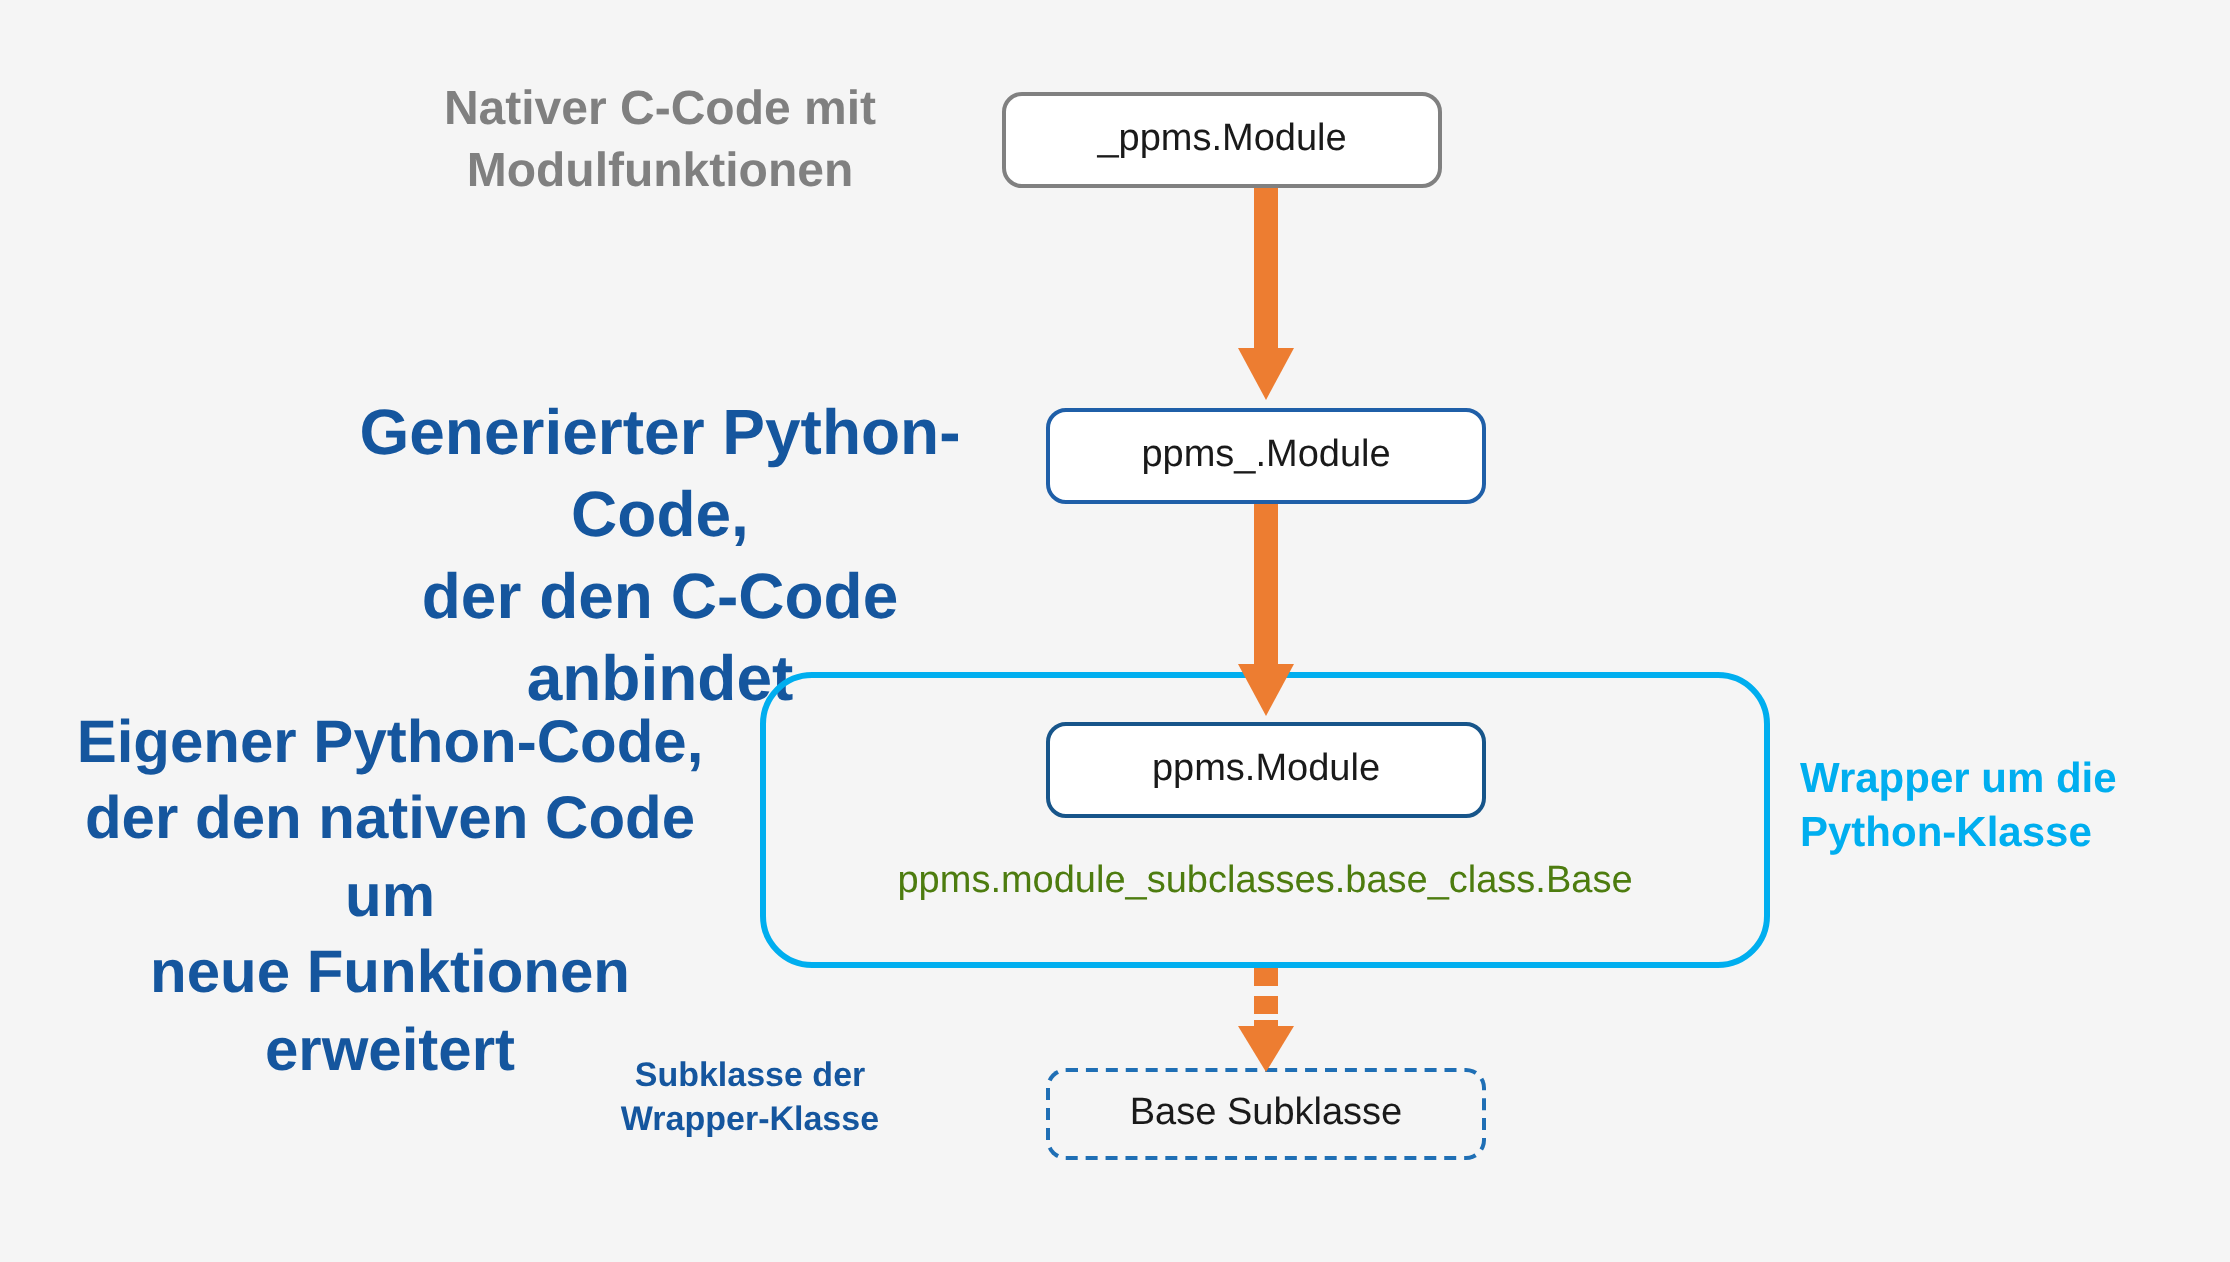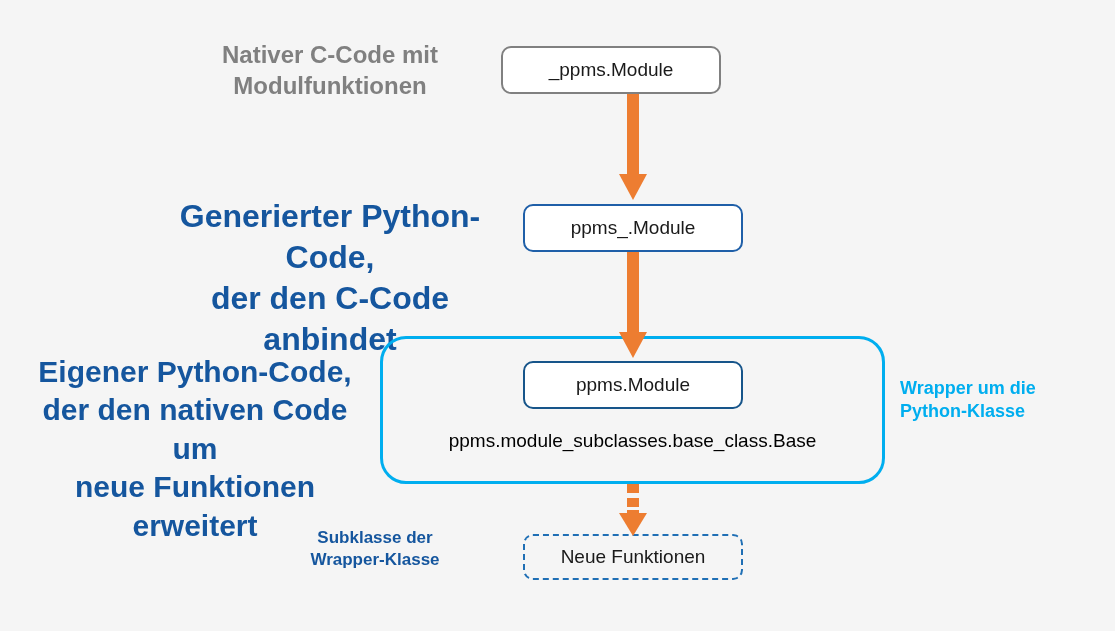--- a/index.html
+++ b/index.html
@@ -44,21 +44,21 @@
   #label-own {
     left: 20px;  top: 353px; width: 350px;
     font-size: 30px;
   }
   #label-subclass {
     left: 230px; top: 527px; width: 290px;
     font-size: 17px;
   }
   #label-wrapper {
     left: 900px; top: 377px; width: 215px;
-    font-size: 18px;
+    font-size: 21px;
     text-align: left;
   }
 
   
   .node {
     position: absolute;
     background: #ffffff;
     border-radius: 10px;
     display: flex;
     align-items: center;
@@ -94,21 +94,21 @@
     border-radius: 26px;
     background: transparent;
     box-sizing: border-box;
   }
   #base-class-text {
     position: absolute;
     left: 380px; top: 430px;
     width: 505px;
     text-align: center;
     font-size: 19px;
-    color: #000000;
+    color: #4d7c0f;
   }
 
   
   .arrow {
     position: absolute;
   }
 </style>
 </head>
 <body>
 
@@ -133,21 +133,21 @@
   <div id="wrapper-container"></div>
 
   <div class="node" id="node-native">_ppms.Module</div>
 
   <div class="node" id="node-generated">ppms_.Module</div>
 
   <div class="node" id="node-wrapper-class">ppms.Module</div>
 
   <div id="base-class-text">ppms.module_subclasses.base_class.Base</div>
 
-  <div class="node" id="node-subclass">Neue Funktionen</div>
+  <div class="node" id="node-subclass">Base Subklasse</div>
 
   <svg class="arrow" style="left:612px; top:94px;" width="42" height="112">
     <rect x="15" y="0" width="12" height="82" fill="#ed7d31"></rect>
     <polygon points="7,80 35,80 21,106" fill="#ed7d31"></polygon>
   </svg>
 
   <svg class="arrow" style="left:612px; top:252px;" width="42" height="112">
     <rect x="15" y="0" width="12" height="82" fill="#ed7d31"></rect>
     <polygon points="7,80 35,80 21,106" fill="#ed7d31"></polygon>
   </svg>

